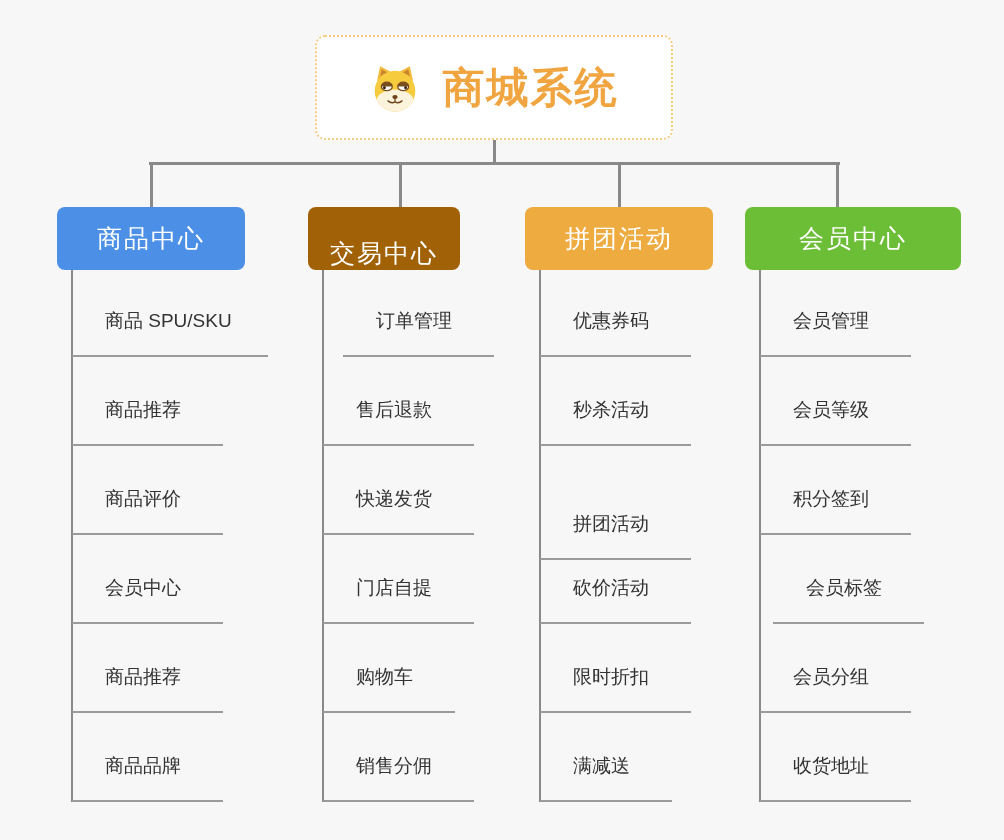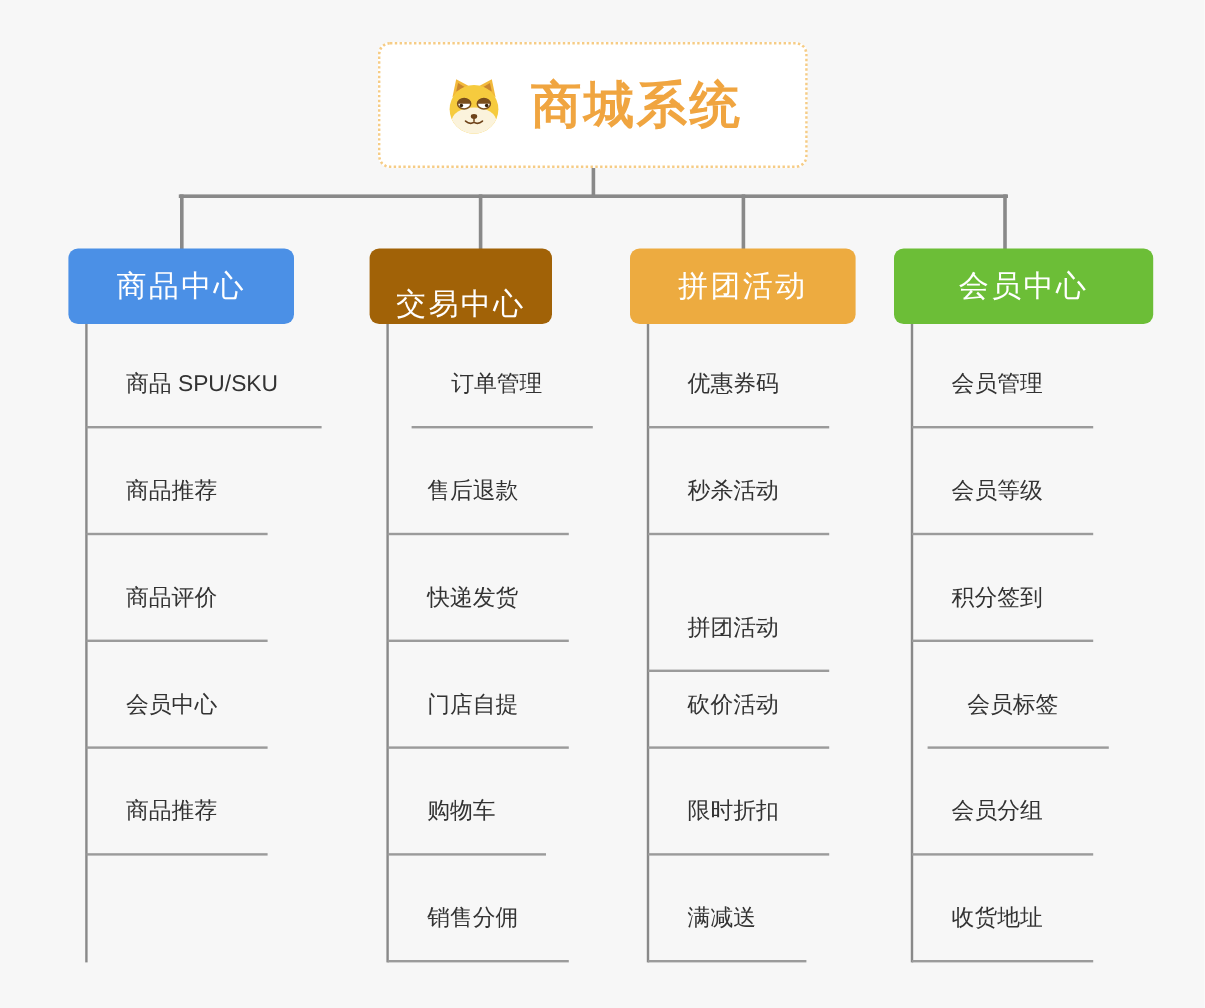--- a/index.html
+++ b/index.html
@@ -122,20 +122,23 @@
     </div>
     <div class="leaf-item" style="left: 72px; top: 489px; width: 151px;">
       <span class="leaf-label">商品评价</span>
     </div>
     <div class="leaf-item" style="left: 72px; top: 578px; width: 151px;">
       <span class="leaf-label">会员中心</span>
     </div>
     <div class="leaf-item" style="left: 72px; top: 667px; width: 151px;">
       <span class="leaf-label">商品推荐</span>
     </div>
+    <div class="leaf-item" style="left: 72px; top: 756px; width: 151px;">
+      <span class="leaf-label">商品品牌</span>
+    </div>
     <div class="cline" style="left: 399px; top: 162px; width: 3px; height: 48px;"></div>
     <div class="cline" style="left: 322px; top: 269px; width: 2px; height: 533px;"></div>
     <div class="branch-node" style="left: 308px; width: 152px; background: #a16207; align-items: flex-end;">
       <span class="branch-label">交易中心</span>
     </div>
     <div class="leaf-item" style="left: 323px; top: 311px; width: 151px; margin-left: 20px;">
       <span class="leaf-label">订单管理</span>
     </div>
     <div class="leaf-item" style="left: 323px; top: 400px; width: 151px;">
       <span class="leaf-label">售后退款</span>

